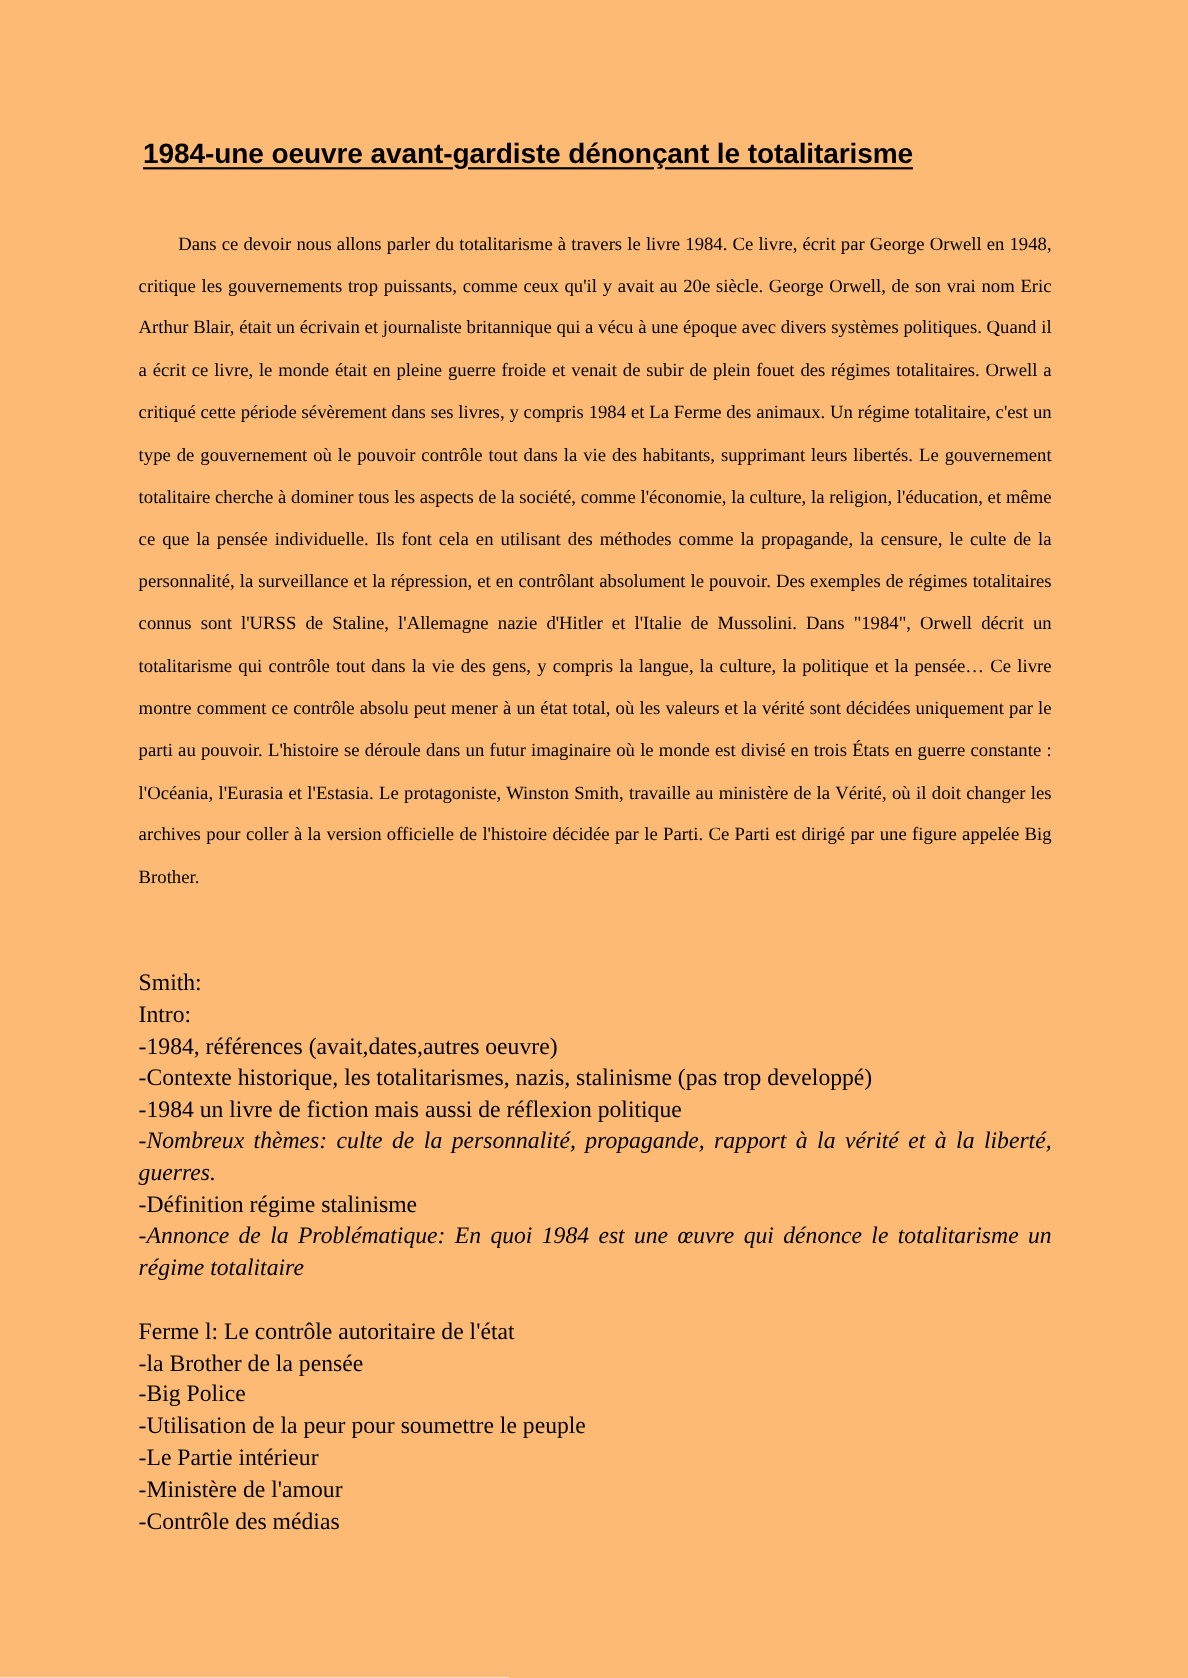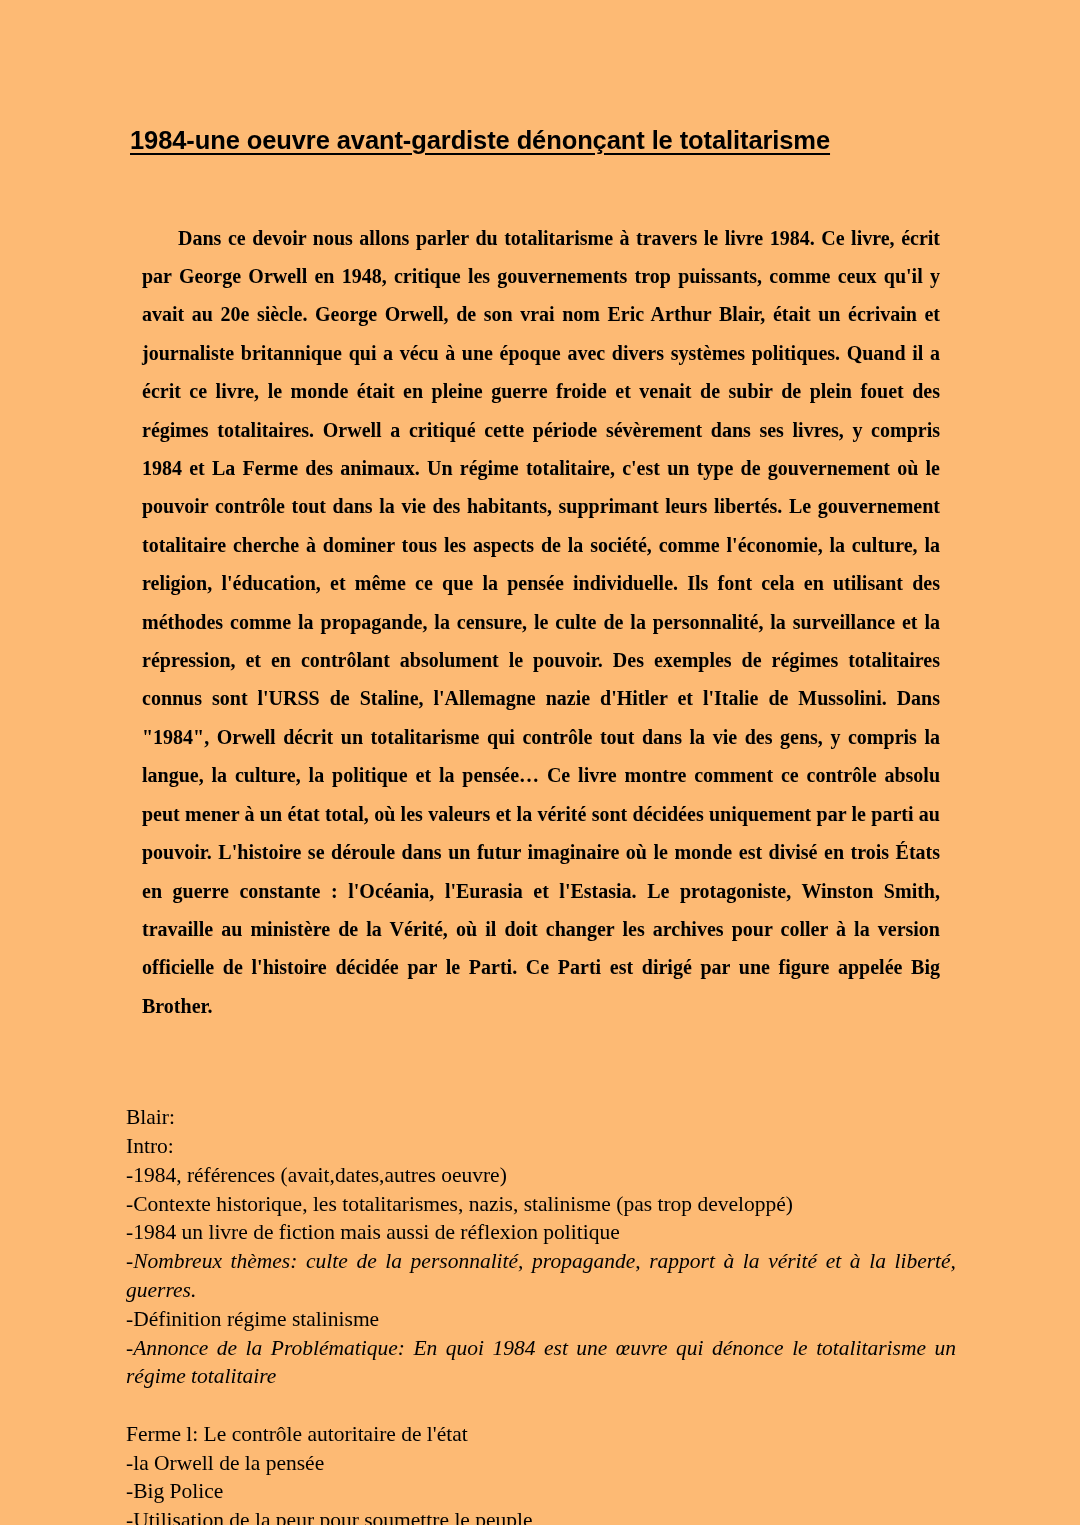--- a/index.html
+++ b/index.html
@@ -41,29 +41,28 @@
     text-decoration: underline;
     text-underline-offset: 4px;
     margin: 0;
     padding-top: 125px;
     padding-left: 4px;
     letter-spacing: -0.1px;
     white-space: nowrap;
   }
 
   .intro-paragraph {
-    margin: 16px;
+    margin: 0;
     padding-top: 47px;
-    font-size: 20px;
+    font-size: 17px;
     line-height: 38.4px;
     text-align: justify;
     text-justify: inter-word;
     text-indent: 36px;
     hyphens: none;
-    font-weight: bold;
   }
 
   .plan-block {
     margin: 0;
     padding-top: 62px;
     font-size: 21.5px;
     line-height: 28.8px;
   }
 
   .plan-line {
@@ -87,41 +86,41 @@
 
 <div class="page">
   <div class="content">
 
     <h1 class="doc-title">1984-une oeuvre avant-gardiste dénonçant le totalitarisme</h1>
 
     <p class="intro-paragraph">Dans ce devoir nous allons parler du totalitarisme à travers le livre 1984. Ce livre, écrit par George Orwell en 1948, critique les gouvernements trop puissants, comme ceux qu'il y avait au 20e siècle. George Orwell, de son vrai nom Eric Arthur Blair, était un écrivain et journaliste britannique qui a vécu à une époque avec divers systèmes politiques. Quand il a écrit ce livre, le monde était en pleine guerre froide et venait de subir de plein fouet des régimes totalitaires. Orwell a critiqué cette période sévèrement dans ses livres, y compris 1984 et La Ferme des animaux. Un régime totalitaire, c'est un type de gouvernement où le pouvoir contrôle tout dans la vie des habitants, supprimant leurs libertés. Le gouvernement totalitaire cherche à dominer tous les aspects de la société, comme l'économie, la culture, la religion, l'éducation, et même ce que la pensée individuelle. Ils font cela en utilisant des méthodes comme la propagande, la censure, le culte de la personnalité, la surveillance et la répression, et en contrôlant absolument le pouvoir. Des exemples de régimes totalitaires connus sont l'URSS de Staline, l'Allemagne nazie d'Hitler et l'Italie de Mussolini. Dans "1984", Orwell décrit un totalitarisme qui contrôle tout dans la vie des gens, y compris la langue, la culture, la politique et la pensée… Ce livre montre comment ce contrôle absolu peut mener à un état total, où les valeurs et la vérité sont décidées uniquement par le parti au pouvoir. L'histoire se déroule dans un futur imaginaire où le monde est divisé en trois États en guerre constante : l'Océania, l'Eurasia et l'Estasia. Le protagoniste, Winston Smith, travaille au ministère de la Vérité, où il doit changer les archives pour coller à la version officielle de l'histoire décidée par le Parti. Ce Parti est dirigé par une figure appelée Big Brother.</p>
 
     <div class="plan-block">
 
-      <p class="plan-line">Blair:</p>
+      <p class="plan-line">Smith:</p>
 
       <p class="plan-line">Intro:</p>
 
       <p class="plan-line">-1984, références (avait,dates,autres oeuvre)</p>
 
       <p class="plan-line">-Contexte historique, les totalitarismes, nazis, stalinisme (pas trop developpé)</p>
 
       <p class="plan-line">-1984 un livre de fiction mais aussi de réflexion politique</p>
 
       <p class="plan-line wrapping">-Nombreux thèmes: culte de la personnalité, propagande, rapport à la vérité et à la liberté, guerres.</p>
 
       <p class="plan-line">-Définition régime stalinisme</p>
 
       <p class="plan-line wrapping">-Annonce de la Problématique: En quoi 1984 est une œuvre qui dénonce le totalitarisme un régime totalitaire</p>
 
       <div class="plan-gap"></div>
 
       <p class="plan-line">Ferme l: Le contrôle autoritaire de l'état</p>
 
-      <p class="plan-line">-la Orwell de la pensée</p>
+      <p class="plan-line">-la Brother de la pensée</p>
 
       <p class="plan-line">-Big Police</p>
 
       <p class="plan-line">-Utilisation de la peur pour soumettre le peuple</p>
 
       <p class="plan-line">-Le Partie intérieur</p>
 
       <p class="plan-line">-Ministère de l'amour</p>
 
       <p class="plan-line">-Contrôle des médias</p>

